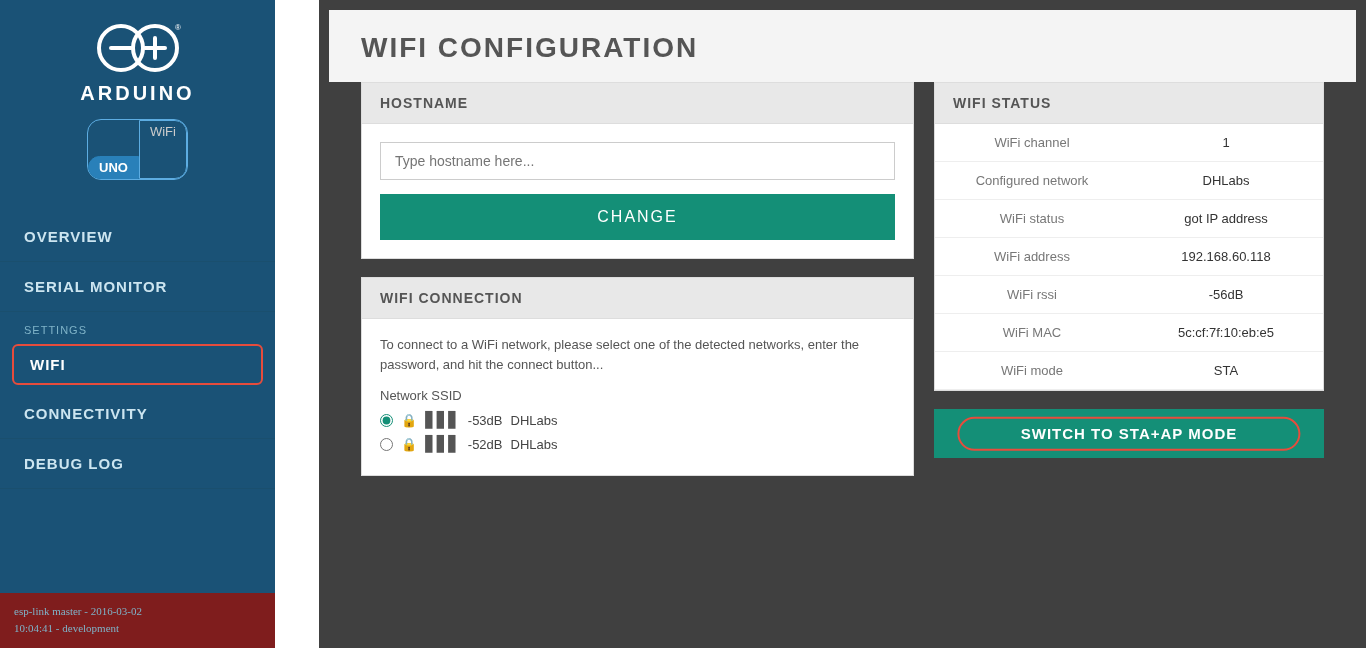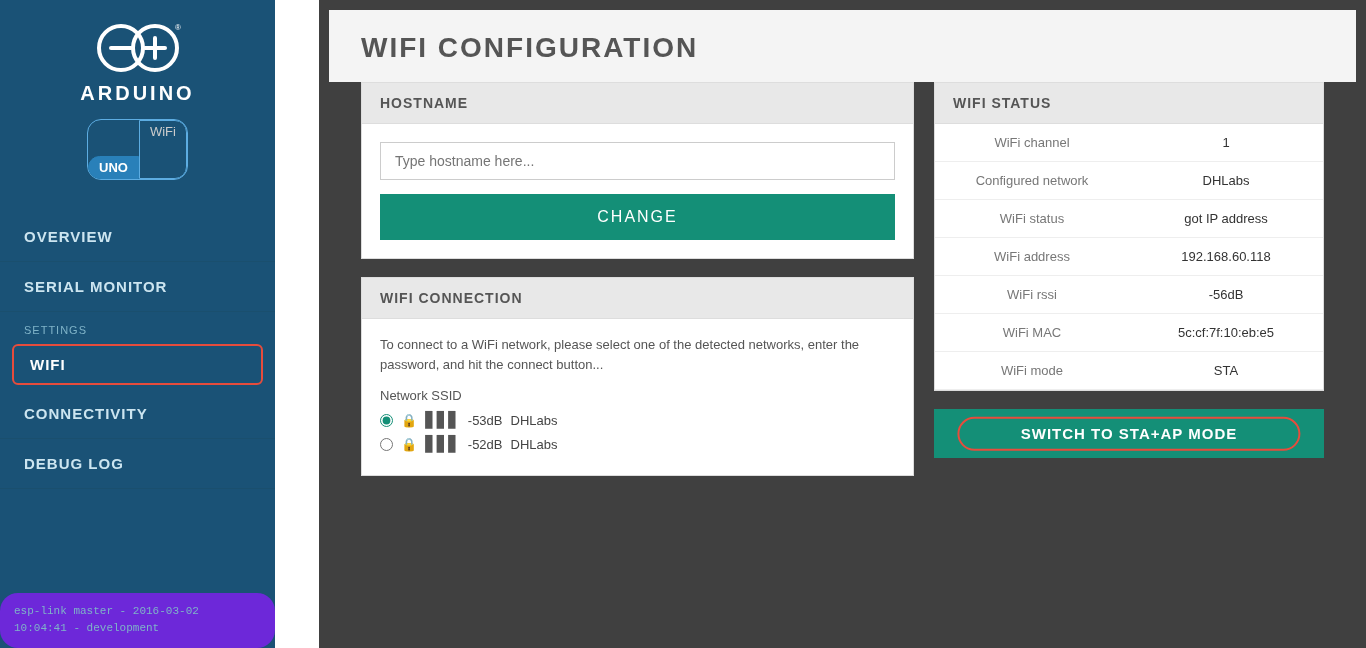--- a/index.html
+++ b/index.html
@@ -78,24 +78,23 @@
       border: 2.5px solid #e74c3c;
       border-radius: 6px;
       margin: 4px 12px;
       padding: 10px 16px;
     }
     #footer-info {
       margin-top: auto;
       padding: 10px 14px;
       color: #7fb3c8;
       font-size: 11px;
-      font-family: Liberation Mono, monospace;
-      background: #6d28d9;
+      font-family: Liberation Serif, serif;
+      background: #7f1d1d;
       line-height: 1.6;
-      border-radius: 18px;
     }
 
     
     #main {
       flex: 1;
       background: #404040;
       overflow-y: auto;
       padding: 10px;
       margin-left: 44px;
     }

